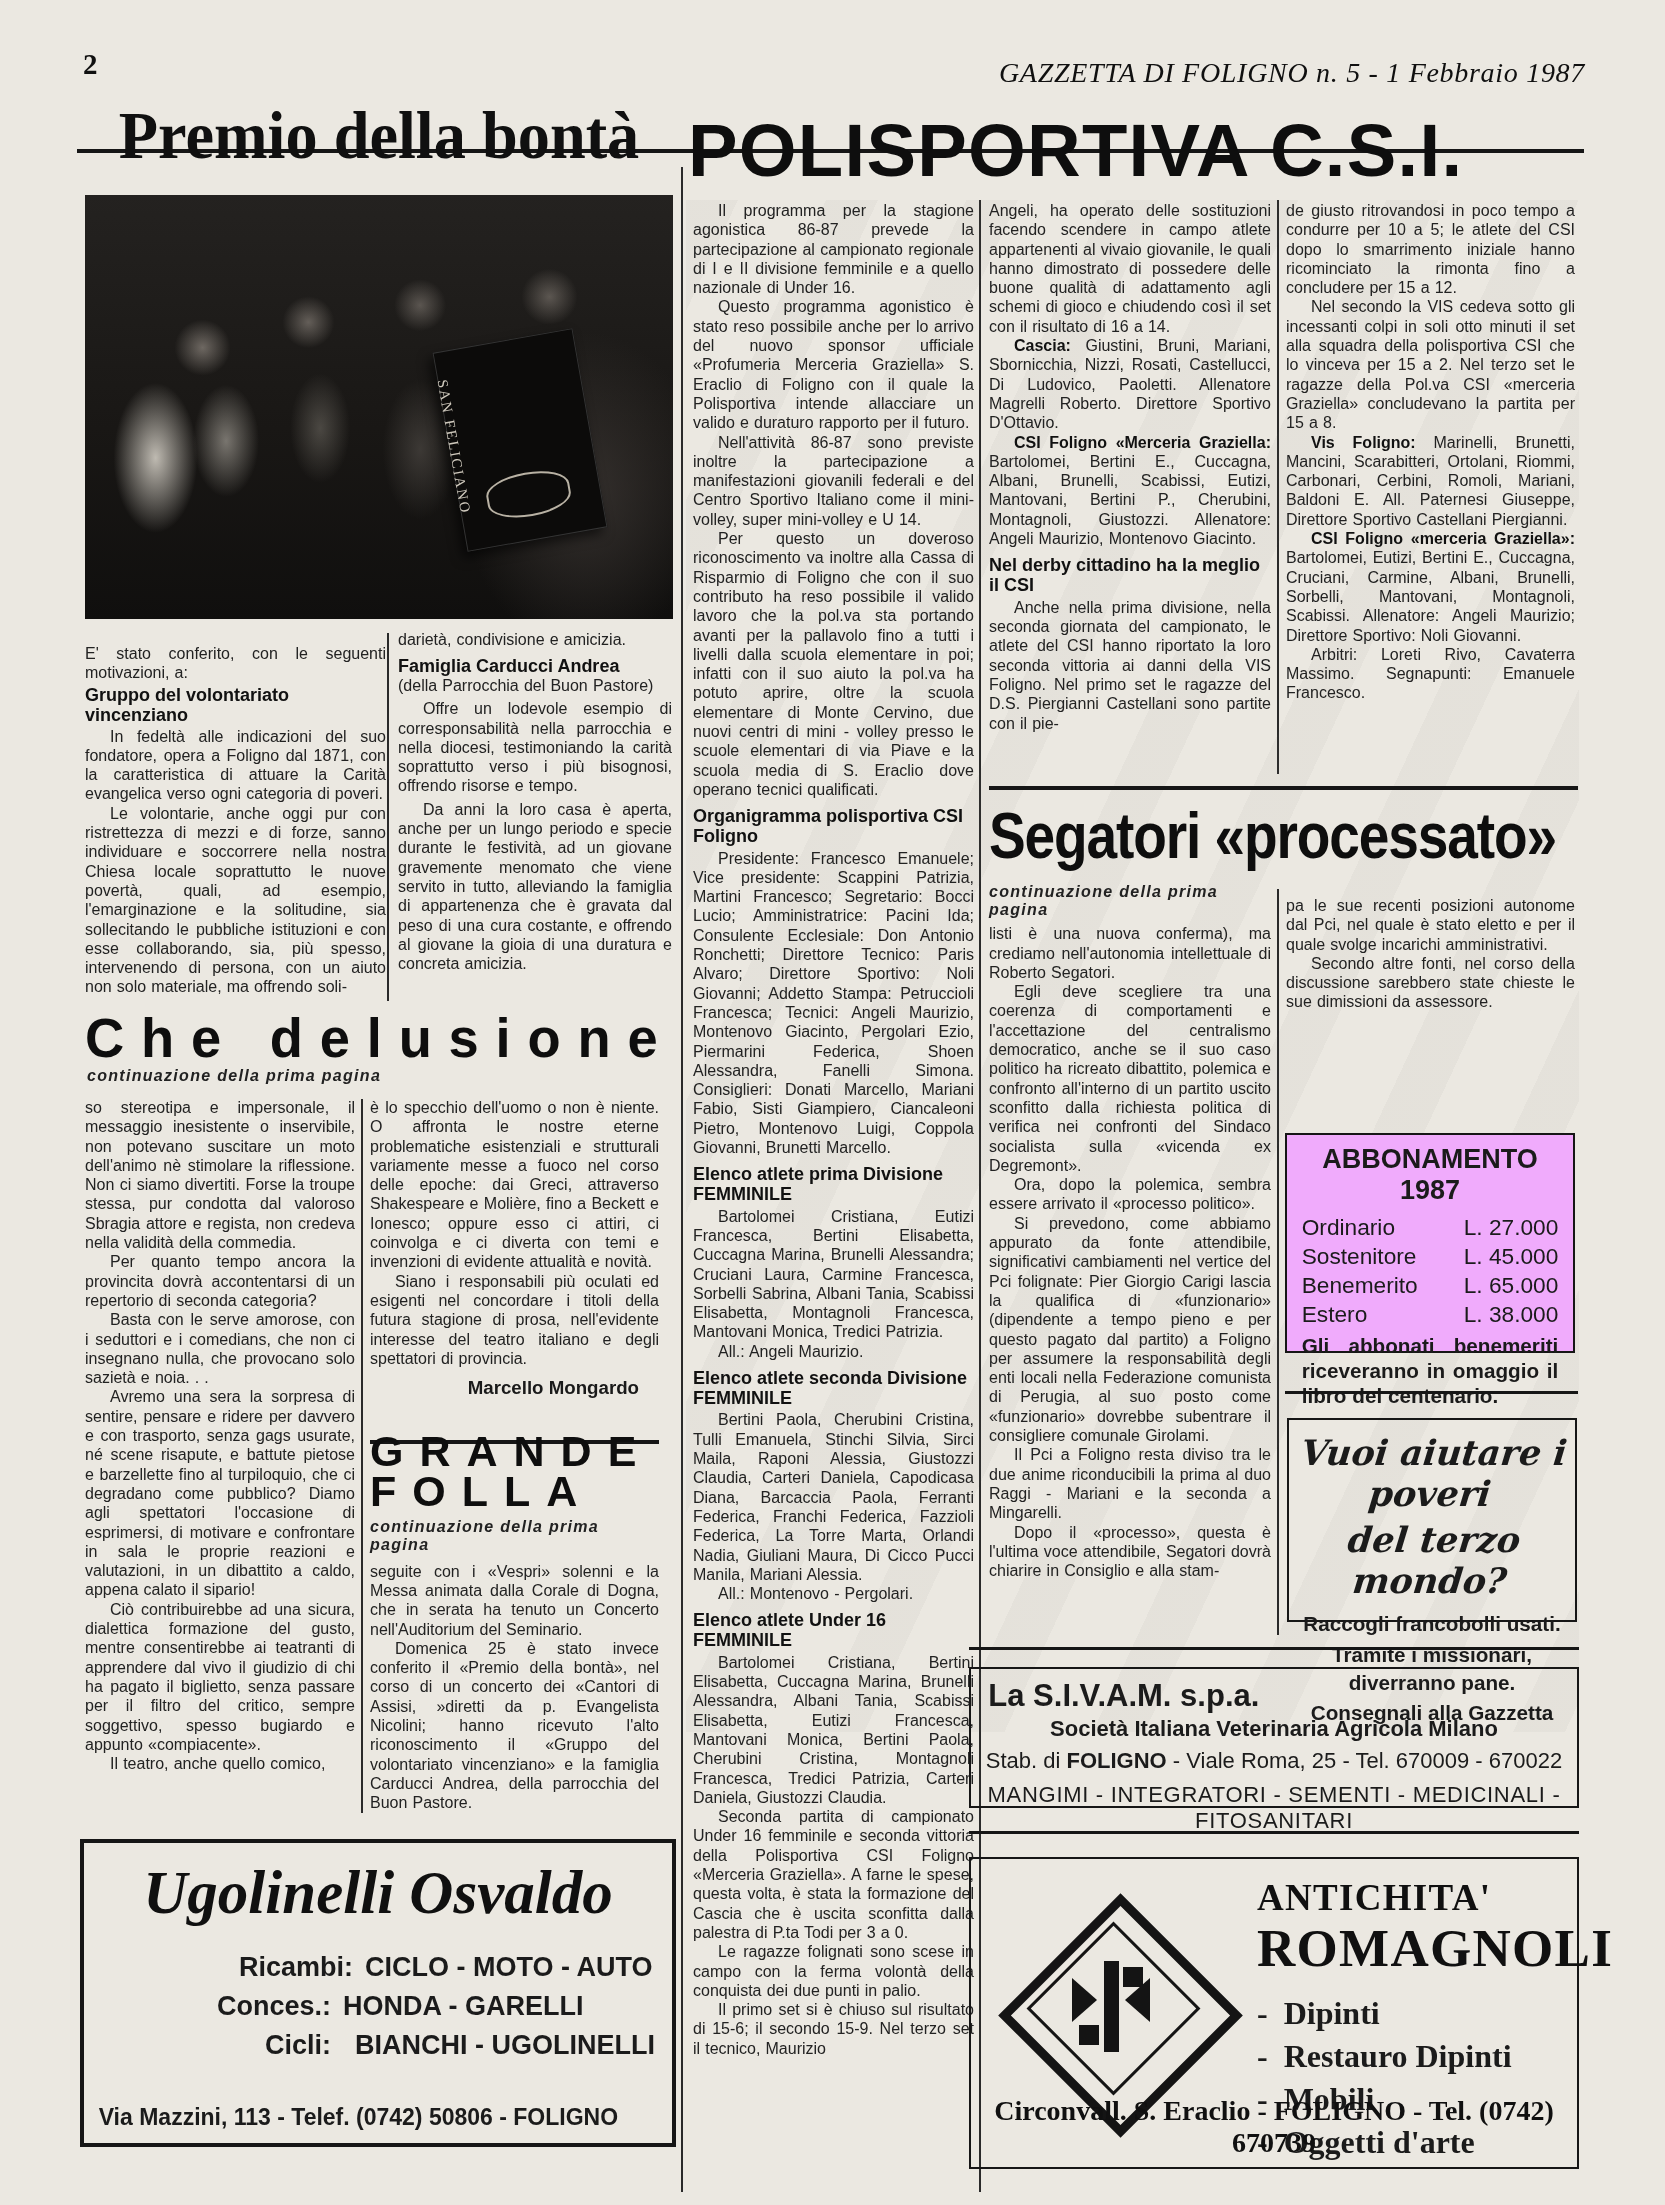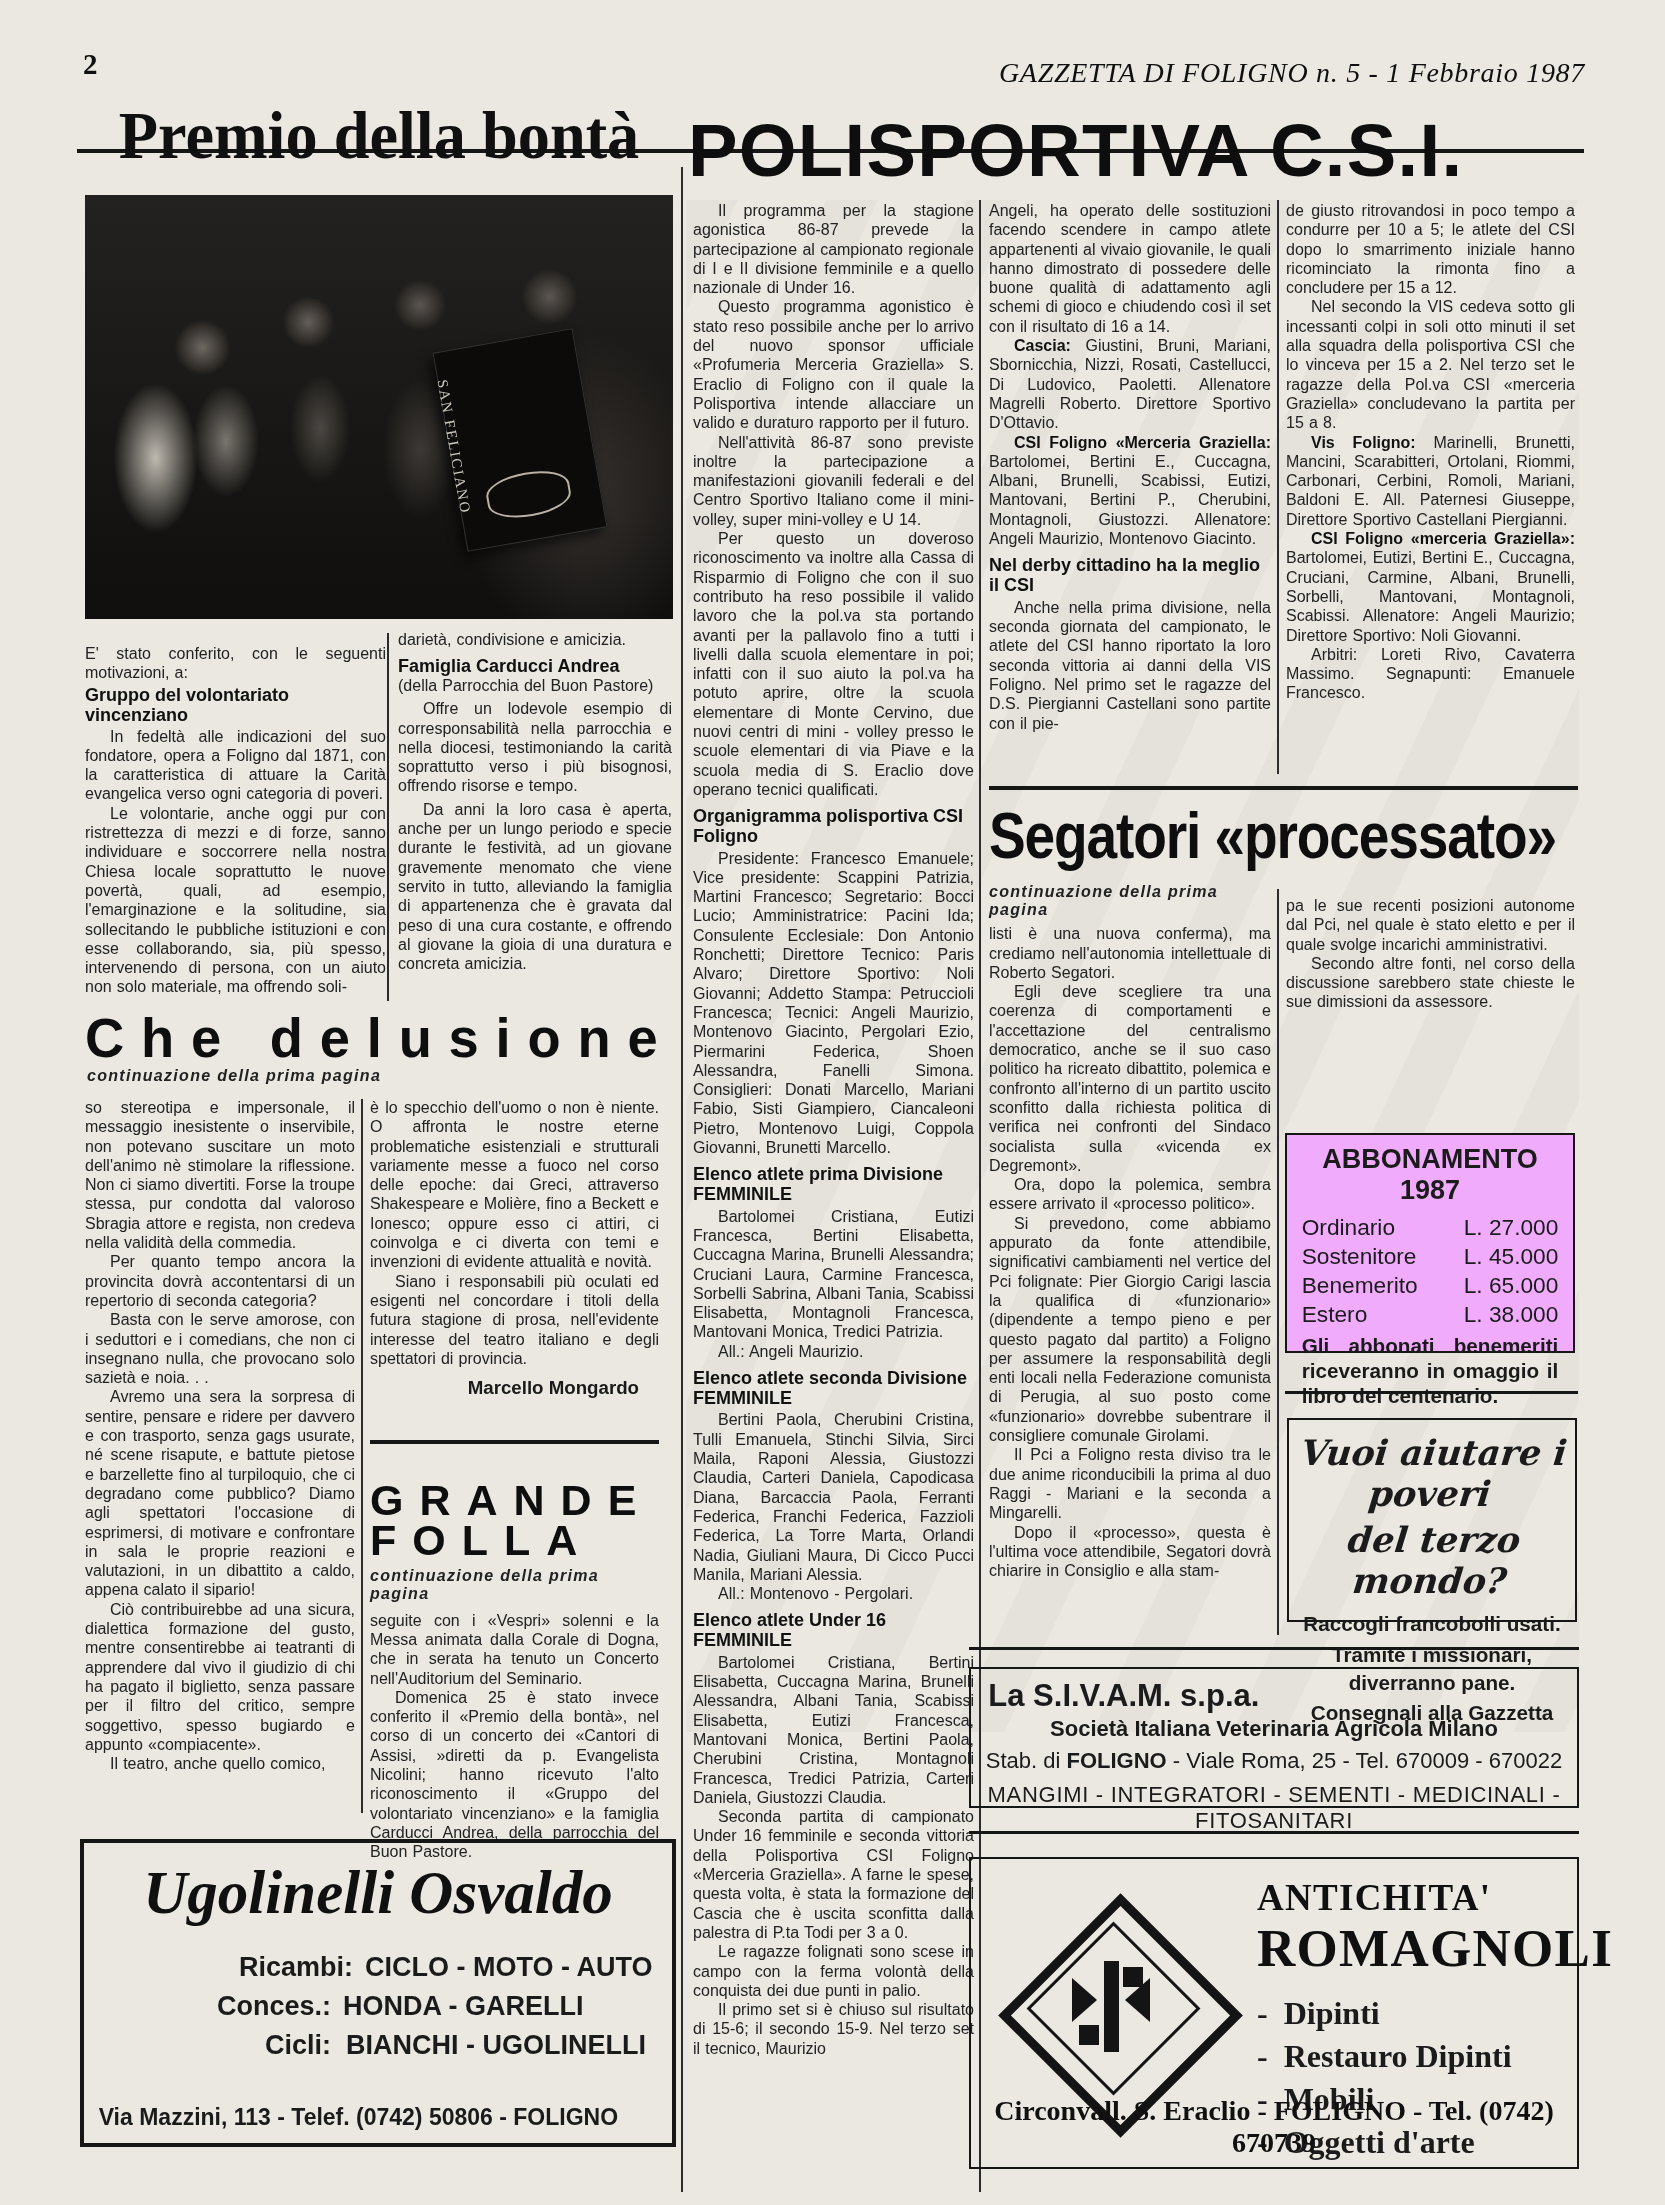--- a/index.html
+++ b/index.html
@@ -185,41 +185,41 @@
     <p class="b">Il teatro, anche quello comico,</p>
   </div>
 
   <div class="abs" style="left:370px;top:1098px;width:289px;">
     <p class="b ni">è lo specchio dell'uomo o non è niente. O affronta le nostre eterne problematiche esistenziali e strutturali variamente messe a fuoco nel corso delle epoche: dai Greci, attraverso Shakespeare e Molière, fino a Beckett e Ionesco; oppure esso ci attiri, ci coinvolga e ci diverta con temi e invenzioni di evidente attualità e novità.</p>
     <p class="b">Siano i responsabili più oculati ed esigenti nel concordare i titoli della futura stagione di prosa, nell'evidente interesse del teatro italiano e degli spettatori di provincia.</p>
     <div class="byline" style="margin-top:9.3px;">Marcello Mongardo</div>
   </div>
 
   <div class="abs rule" style="left:370px;top:1440px;width:289px;height:4px;"></div>
-  <div class="abs" style="left:370px;top:1480px;width:289px;">
+  <div class="abs" style="left:370px;top:1431px;width:289px;">
     <div class="hl-sans" style="font-size:43px;letter-spacing:16px;line-height:40px;">GRANDE</div>
     <div class="hl-sans" style="font-size:43px;letter-spacing:16px;line-height:40px;">FOLLA</div>
     <div class="cont" style="font-size:16px;margin:6.7px 0 8px;">continuazione della prima pagina</div>
     <p class="b ni">seguite con i «Vespri» solenni e la Messa animata dalla Corale di Dogna, che in serata ha tenuto un Concerto nell'Auditorium del Seminario.</p>
     <p class="b">Domenica 25 è stato invece conferito il «Premio della bontà», nel corso di un concerto dei «Cantori di Assisi, »diretti da p. Evangelista Nicolini; hanno ricevuto l'alto riconoscimento il «Gruppo del volontariato vincenziano» e la famiglia Carducci Andrea, della parrocchia del Buon Pastore.</p>
   </div>
 
   <div class="abs" style="left:80px;top:1839px;width:596px;height:308px;border:4px solid #161616;box-sizing:border-box;">
     <div class="hl-serif" style="font-style:italic;font-size:61px;text-align:center;margin-top:14.7px;">Ugolinelli Osvaldo</div>
     <div style="margin-top:20px;">
       <div style="display:flex;font-weight:bold;font-size:27px;line-height:39px;margin-left:38px;">
         <span style="width:42%;text-align:right;padding-right:12px;">Ricambi:</span>
         <span>CICLO - MOTO - AUTO</span>
       </div>
       <div style="display:flex;font-weight:bold;font-size:27px;line-height:39px;">
         <span style="width:42%;text-align:right;padding-right:12px;">Conces.:</span>
         <span>HONDA - GARELLI</span>
       </div>
       <div style="display:flex;font-weight:bold;font-size:27px;line-height:39px;">
-        <span style="width:42%;text-align:right;padding-right:15px;">Cicli:</span>
+        <span style="width:42%;text-align:right;padding-right:24px;">Cicli:</span>
         <span>BIANCHI - UGOLINELLI</span>
       </div>
     </div>
     <div style="position:absolute;left:14.7px;bottom:12px;font-weight:bold;font-size:23px;">Via Mazzini, 113 - Telef. (0742) 50806 - FOLIGNO</div>
   </div>
 
   <div class="abs rule" style="left:969px;top:1647px;width:610px;height:3.3px;"></div>
   <div class="abs" style="left:969px;top:1667px;width:610px;height:141px;border:2.7px solid #161616;box-sizing:border-box;">
     <div style="font-weight:bold;font-size:31px;margin:9.3px 0 0 17.3px;">La S.I.V.A.M. s.p.a.</div>
     <div style="font-weight:bold;font-size:22px;text-align:center;margin-top:1.3px;">Società Italiana Veterinaria Agricola Milano</div>

